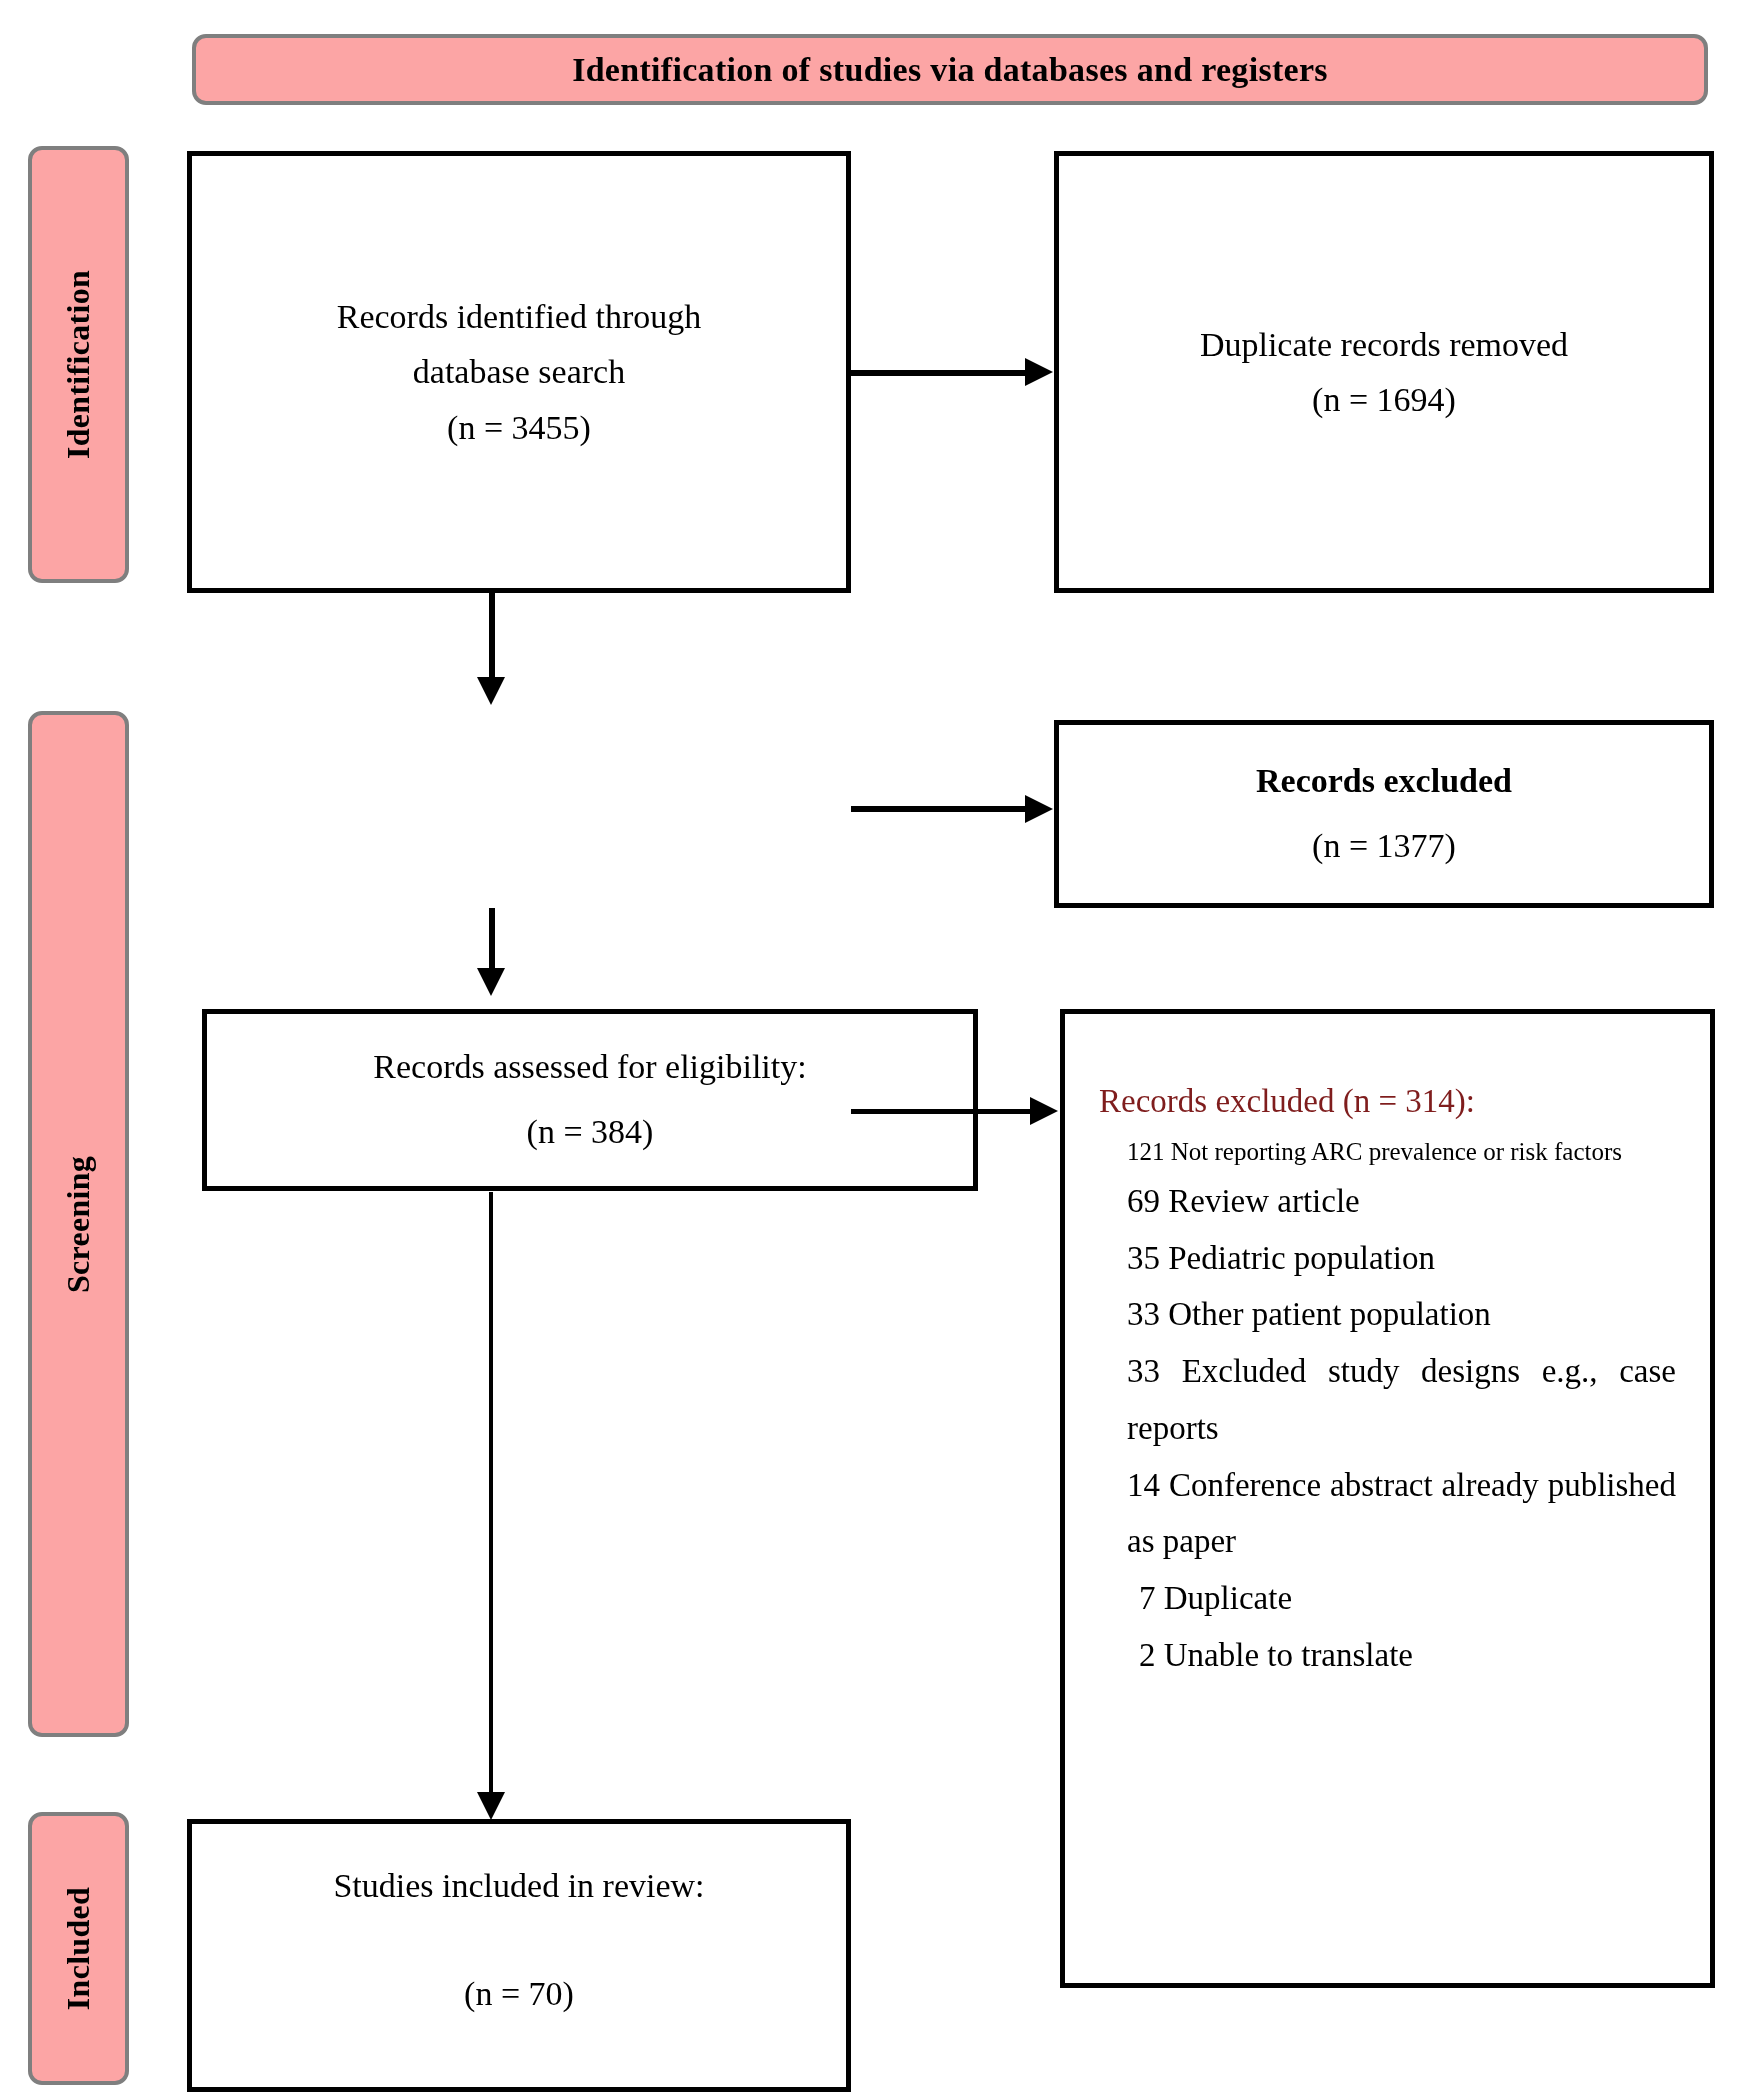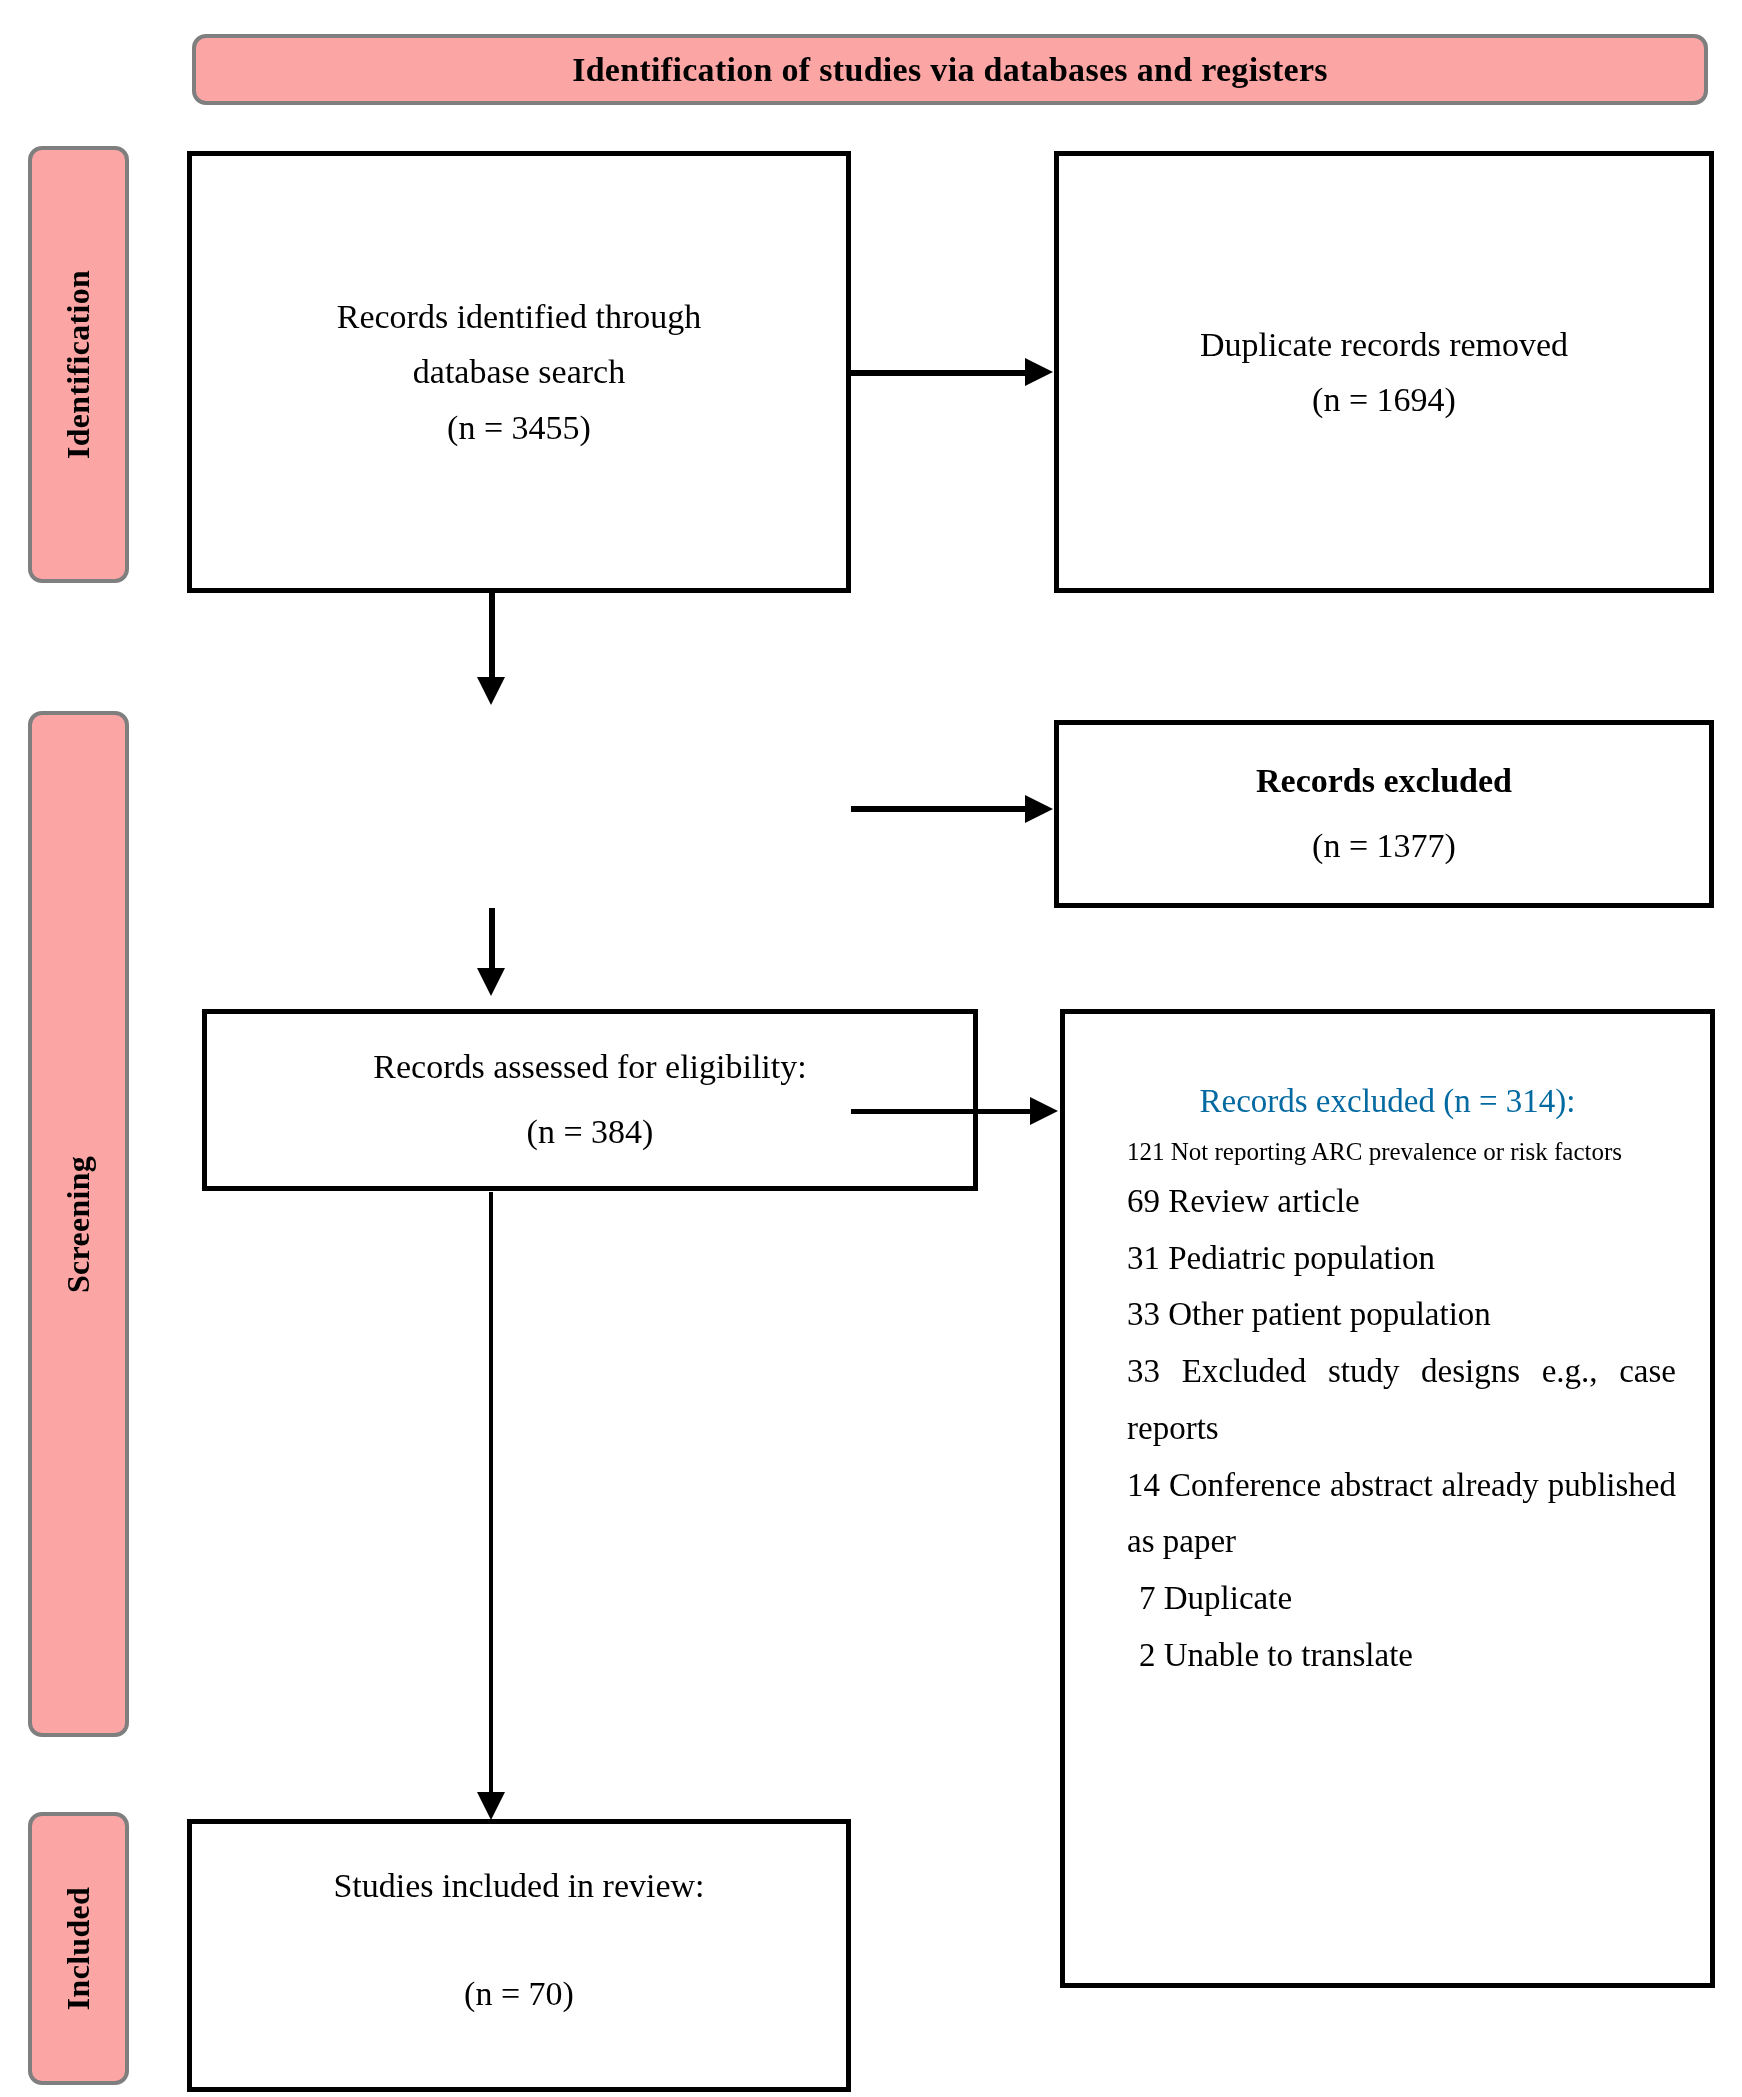--- a/index.html
+++ b/index.html
@@ -62,22 +62,22 @@
     white-space: nowrap;
   }
 
   
   .listbox .inner {
     display: block;
     align-items: stretch;
     justify-content: flex-start;
   }
   .listbox .heading {
-    color: #0369a1;
-    text-align: center;
+    color: #7f1d1d;
+    text-align: left;
     white-space: nowrap;
   }
   .listbox .item {
     color: #000;
     text-align: justify;
     text-justify: inter-word;
   }
   .listbox .item.nojust { text-align: left; }
 
   
@@ -170,21 +170,21 @@
   </div>
 
   <div class="wbox listbox" style="left:1060px; top:1009px; width:655px; height:979px;">
     <div class="inner" style="padding:59px 34px 0 34px;">
       <div class="heading" style="font-size:33px; line-height:1.72;">Records excluded (n = 314):</div>
 
       <div class="item" style="font-size:25px; line-height:1.72; padding-left:28px;">121 Not reporting ARC prevalence or risk factors</div>
 
       <div class="item nojust" style="font-size:33px; line-height:1.72; padding-left:28px;">69 Review article</div>
 
-      <div class="item nojust" style="font-size:33px; line-height:1.72; padding-left:28px;">31 Pediatric population</div>
+      <div class="item nojust" style="font-size:33px; line-height:1.72; padding-left:28px;">35 Pediatric population</div>
 
       <div class="item nojust" style="font-size:33px; line-height:1.72; padding-left:28px;">33 Other patient population</div>
 
       <div class="item" style="font-size:33px; line-height:1.72; padding-left:28px;">33 Excluded study designs e.g., case reports</div>
 
       <div class="item" style="font-size:33px; line-height:1.72; padding-left:28px;">14 Conference abstract already published as paper</div>
 
       <div class="item nojust" style="font-size:33px; line-height:1.72; padding-left:40px;">7 Duplicate</div>
 
       <div class="item nojust" style="font-size:33px; line-height:1.72; padding-left:40px;">2 Unable to translate</div>

